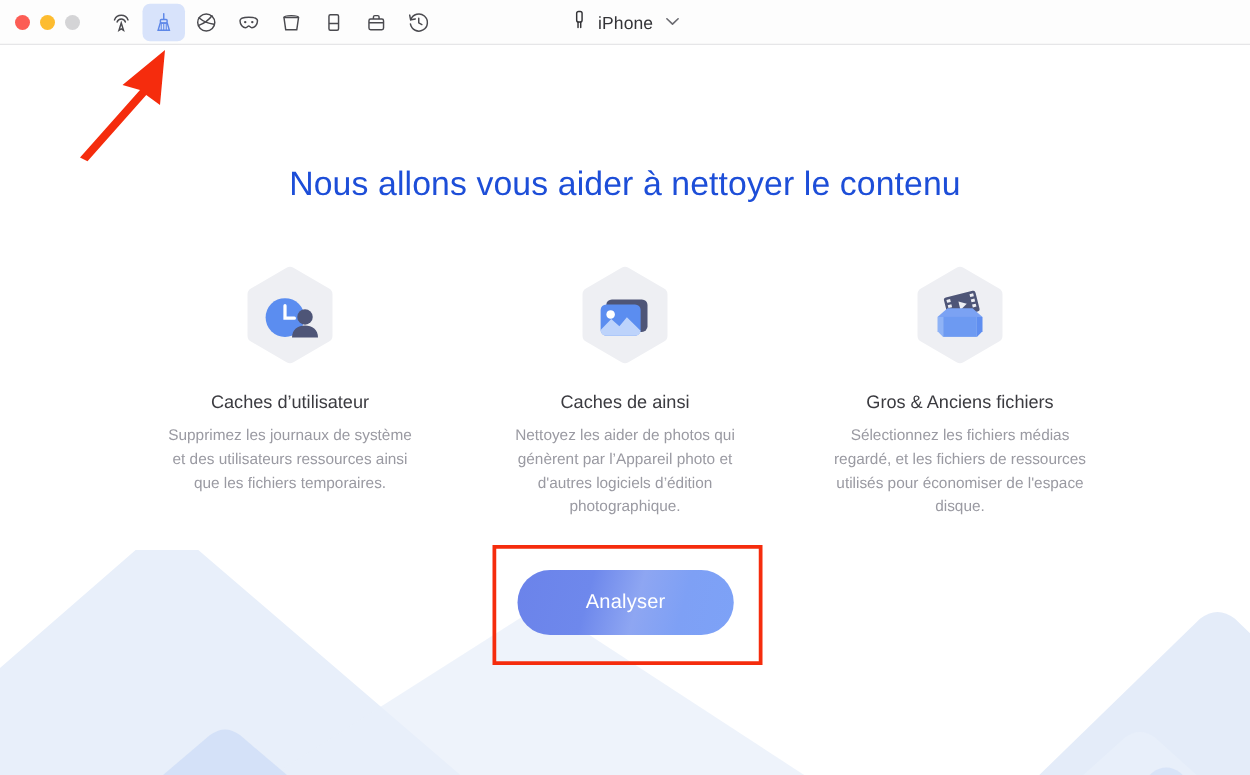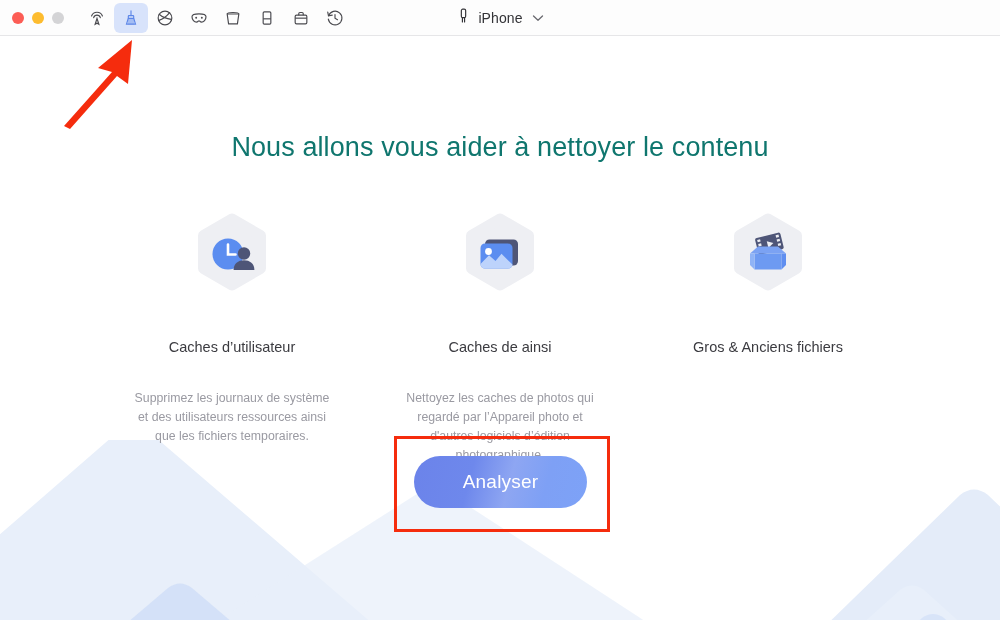--- a/index.html
+++ b/index.html
@@ -100,40 +100,39 @@
     top: 36px; left: 0;
     width: 1000px;
     height: 584px;
   }
   .headline {
     position: absolute;
     top: 96px;
     width: 1000px;
     text-align: center;
     font-size: 27px;
-    color: #0f766e;
+    color: #1d4ed8;
     font-weight: 400;
     letter-spacing: 0.1px;
   }
 
   .features {
     position: absolute;
     top: 176px;
     left: 0;
     width: 1000px;
     display: flex;
     justify-content: center;
     align-items: flex-start;
   }
   .feature {
     width: 268px;
     display: flex;
     flex-direction: column;
     align-items: center;
-    gap: 25px;
   }
   .hex-wrap {
     width: 90px;
     height: 90px;
     display: flex;
     align-items: center;
     justify-content: center;
     position: relative;
   }
   .feature-title {
@@ -166,21 +165,21 @@
   .cta-btn {
     position: absolute;
     left: 414px;
     top: 420px;
     width: 173px;
     height: 52px;
     border: none;
     border-radius: 26px;
     background: linear-gradient(105deg, #6b83ea 0%, #6e88ec 33%, #8ea6f2 55%, #7ea0f5 75%, #7da2f7 100%);
     color: #ffffff;
-    font-size: 19px;
+    font-size: 16px;
     font-family: "Liberation Sans", sans-serif;
     letter-spacing: 0.2px;
     cursor: pointer;
   }
 
   
   .mountains {
     position: absolute;
     left: 0;
     bottom: 0;
@@ -356,21 +355,21 @@
         <div class="hex-wrap">
           <svg width="90" height="90" viewBox="0 0 90 90" fill="none">
             <path d="M45 7 L73.5 23.5 L73.5 56.5 L45 73 L16.5 56.5 L16.5 23.5 Z" fill="#eeeff3" stroke="#eeeff3" stroke-width="11" stroke-linejoin="round"></path>
             <rect x="30" y="27.5" width="33" height="26" rx="4.5" fill="#4e5577"></rect>
             <rect x="25.5" y="31.5" width="32" height="25" rx="4.5" fill="#5b8df0"></rect>
             <circle cx="33.5" cy="39.5" r="3.4" fill="#ffffff"></circle>
             <path d="M25.5 52 L34 43.2 L40.5 49 L46.5 41.8 L57.5 52.6 V52 C57.5 54.5 55.8 56.5 53 56.5 H30 C27.4 56.5 25.5 54.6 25.5 52 Z" fill="#bdd3fb"></path>
           </svg>
         </div>
         <div class="feature-title">Caches de ainsi</div>
-        <div class="feature-desc">Nettoyez les caches de photos qui regardé par l’Appareil photo et d'autres logiciels d’édition photographique.</div>
+        <div class="feature-desc">Nettoyez les aider de photos qui génèrent par l’Appareil photo et d'autres logiciels d’édition photographique.</div>
       </div>
 
       <div class="feature wide">
         <div class="hex-wrap">
           <svg width="90" height="90" viewBox="0 0 90 90" fill="none">
             <path d="M45 7 L73.5 23.5 L73.5 56.5 L45 73 L16.5 56.5 L16.5 23.5 Z" fill="#eeeff3" stroke="#eeeff3" stroke-width="11" stroke-linejoin="round"></path>
             <g transform="rotate(-14 47 34)">
               <rect x="34" y="23" width="26" height="17" rx="2" fill="#4e5577"></rect>
               <g fill="#eeeff3">
                 <rect x="36" y="25" width="3" height="2.4"></rect>
@@ -382,20 +381,21 @@
               </g>
               <path d="M45 28.5 L51 32 L45 35.5 Z" fill="#eeeff3"></path>
             </g>
             <path d="M27 41.5 L35 34.5 H55 L63 41.5 Z" fill="#7ba2f3"></path>
             <rect x="31.5" y="41.5" width="27" height="16" fill="#6d9af2"></rect>
             <path d="M27 41.5 L31.5 41.5 L31.5 57.5 L27 53 Z" fill="#8fb3f6"></path>
             <path d="M63 41.5 L58.5 41.5 L58.5 57.5 L63 53 Z" fill="#5f8ef0"></path>
           </svg>
         </div>
         <div class="feature-title">Gros &amp; Anciens fichiers</div>
+        <div class="feature-desc">Sélectionnez les fichiers médias regardé, et les fichiers de ressources utilisés pour économiser de l'espace disque.</div>
       </div>
 
     </div>
 
     <div class="cta-frame"></div>
     <button class="cta-btn">Analyser</button>
 
   </div>
 
   <div class="arrow">

